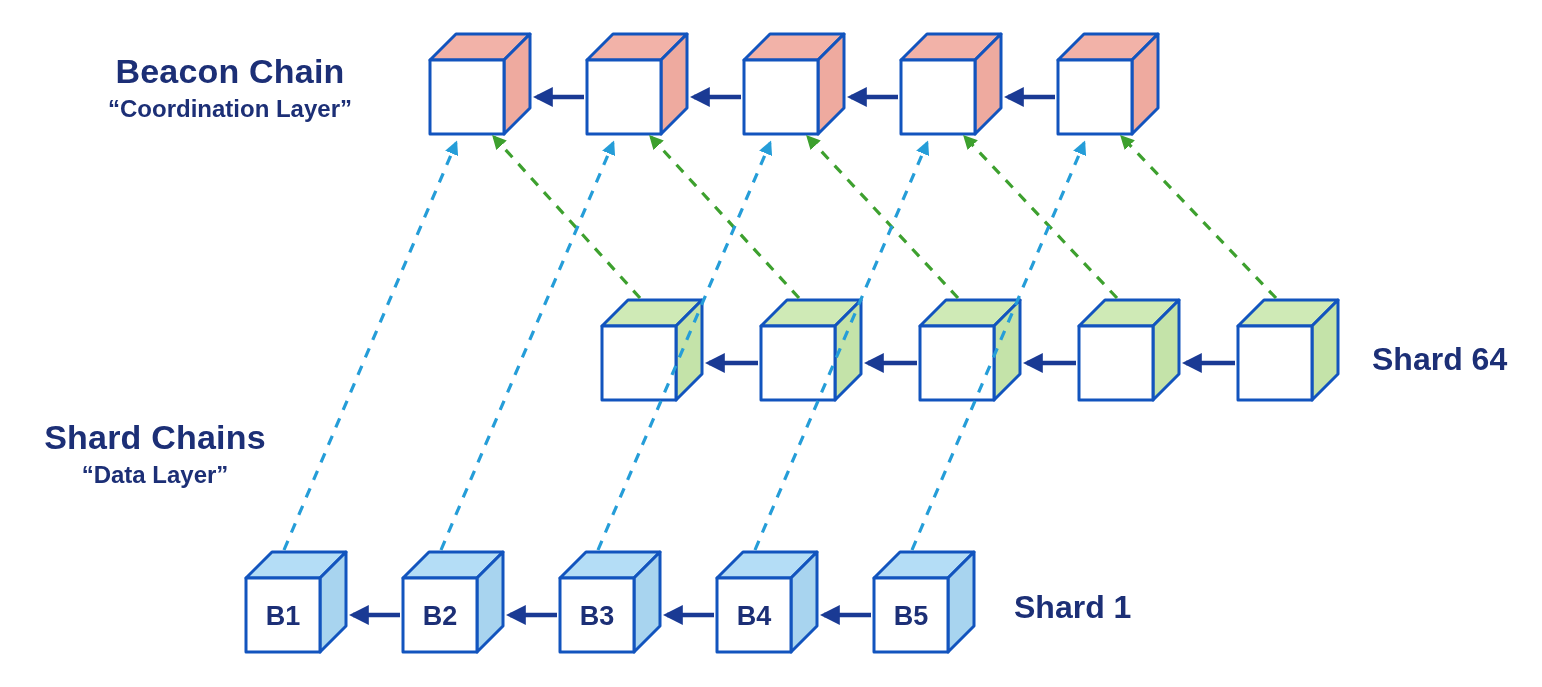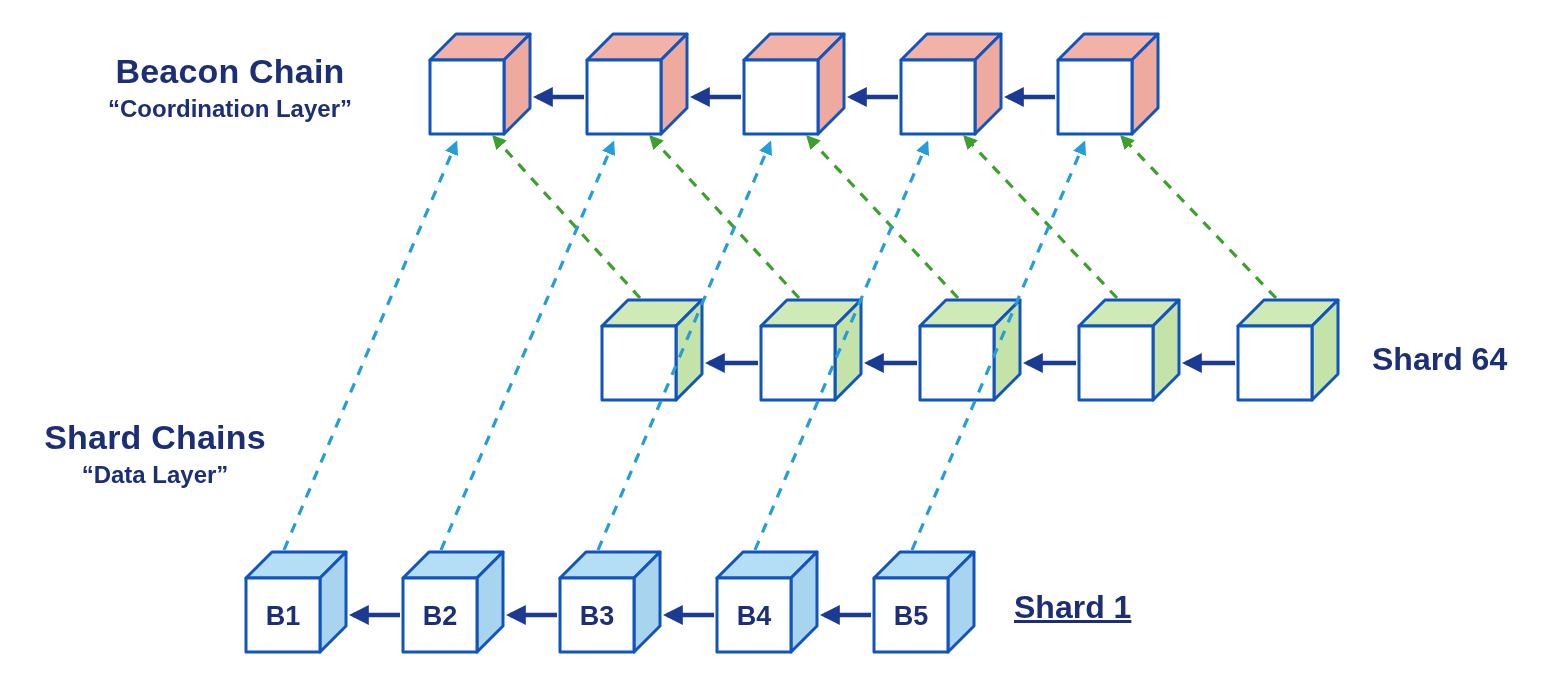--- a/index.html
+++ b/index.html
@@ -10,21 +10,21 @@
   .stage { position: relative; width: 1542px; height: 687px; background: #ffffff; }
   .stage svg { position: absolute; left: 0; top: 0; }
   svg text { font-family: "Liberation Sans", "DejaVu Sans", sans-serif; }
 
   .diagram-label { position: absolute; color: var(--navy, #1c2f76); }
   .label-title { font-size: 34px; font-weight: 700; line-height: 1.15; letter-spacing: 0.2px; }
   .label-sub   { font-size: 24px; font-weight: 600; line-height: 1.1; margin-top: 5px; }
   .beacon-heading      { left: 40px;  top: 52px;  width: 380px; text-align: center; }
   .shardchains-heading { left: 0px;   top: 418px; width: 310px; text-align: center; }
   .shard64-heading     { left: 1372px; top: 341px; text-align: right; }
-  .shard1-heading      { left: 1014px; top: 589px; text-decoration: underline; }
+  .shard1-heading      { left: 1014px; top: 589px; }
   .chain-name { font-size: 32px; font-weight: 700; }
 </style>
 </head>
 <body>
 
 <div class="stage">
 
   <svg id="diagram-svg" width="1542" height="687" viewBox="0 0 1542 687">
       <defs>
         <marker id="ah-navy" viewBox="0 0 10 10" refX="8" refY="5" markerWidth="4.4" markerHeight="4.4" orient="auto">

